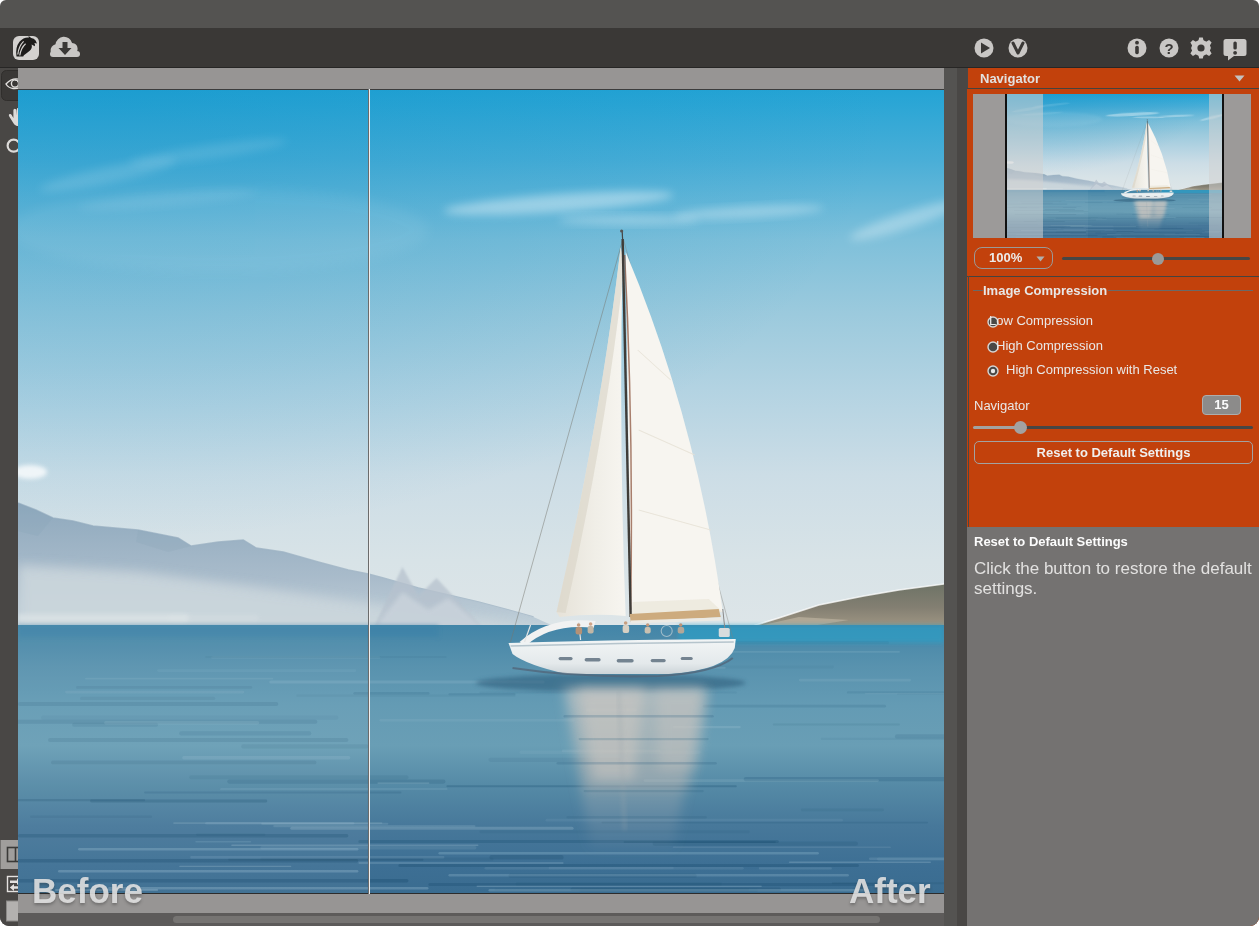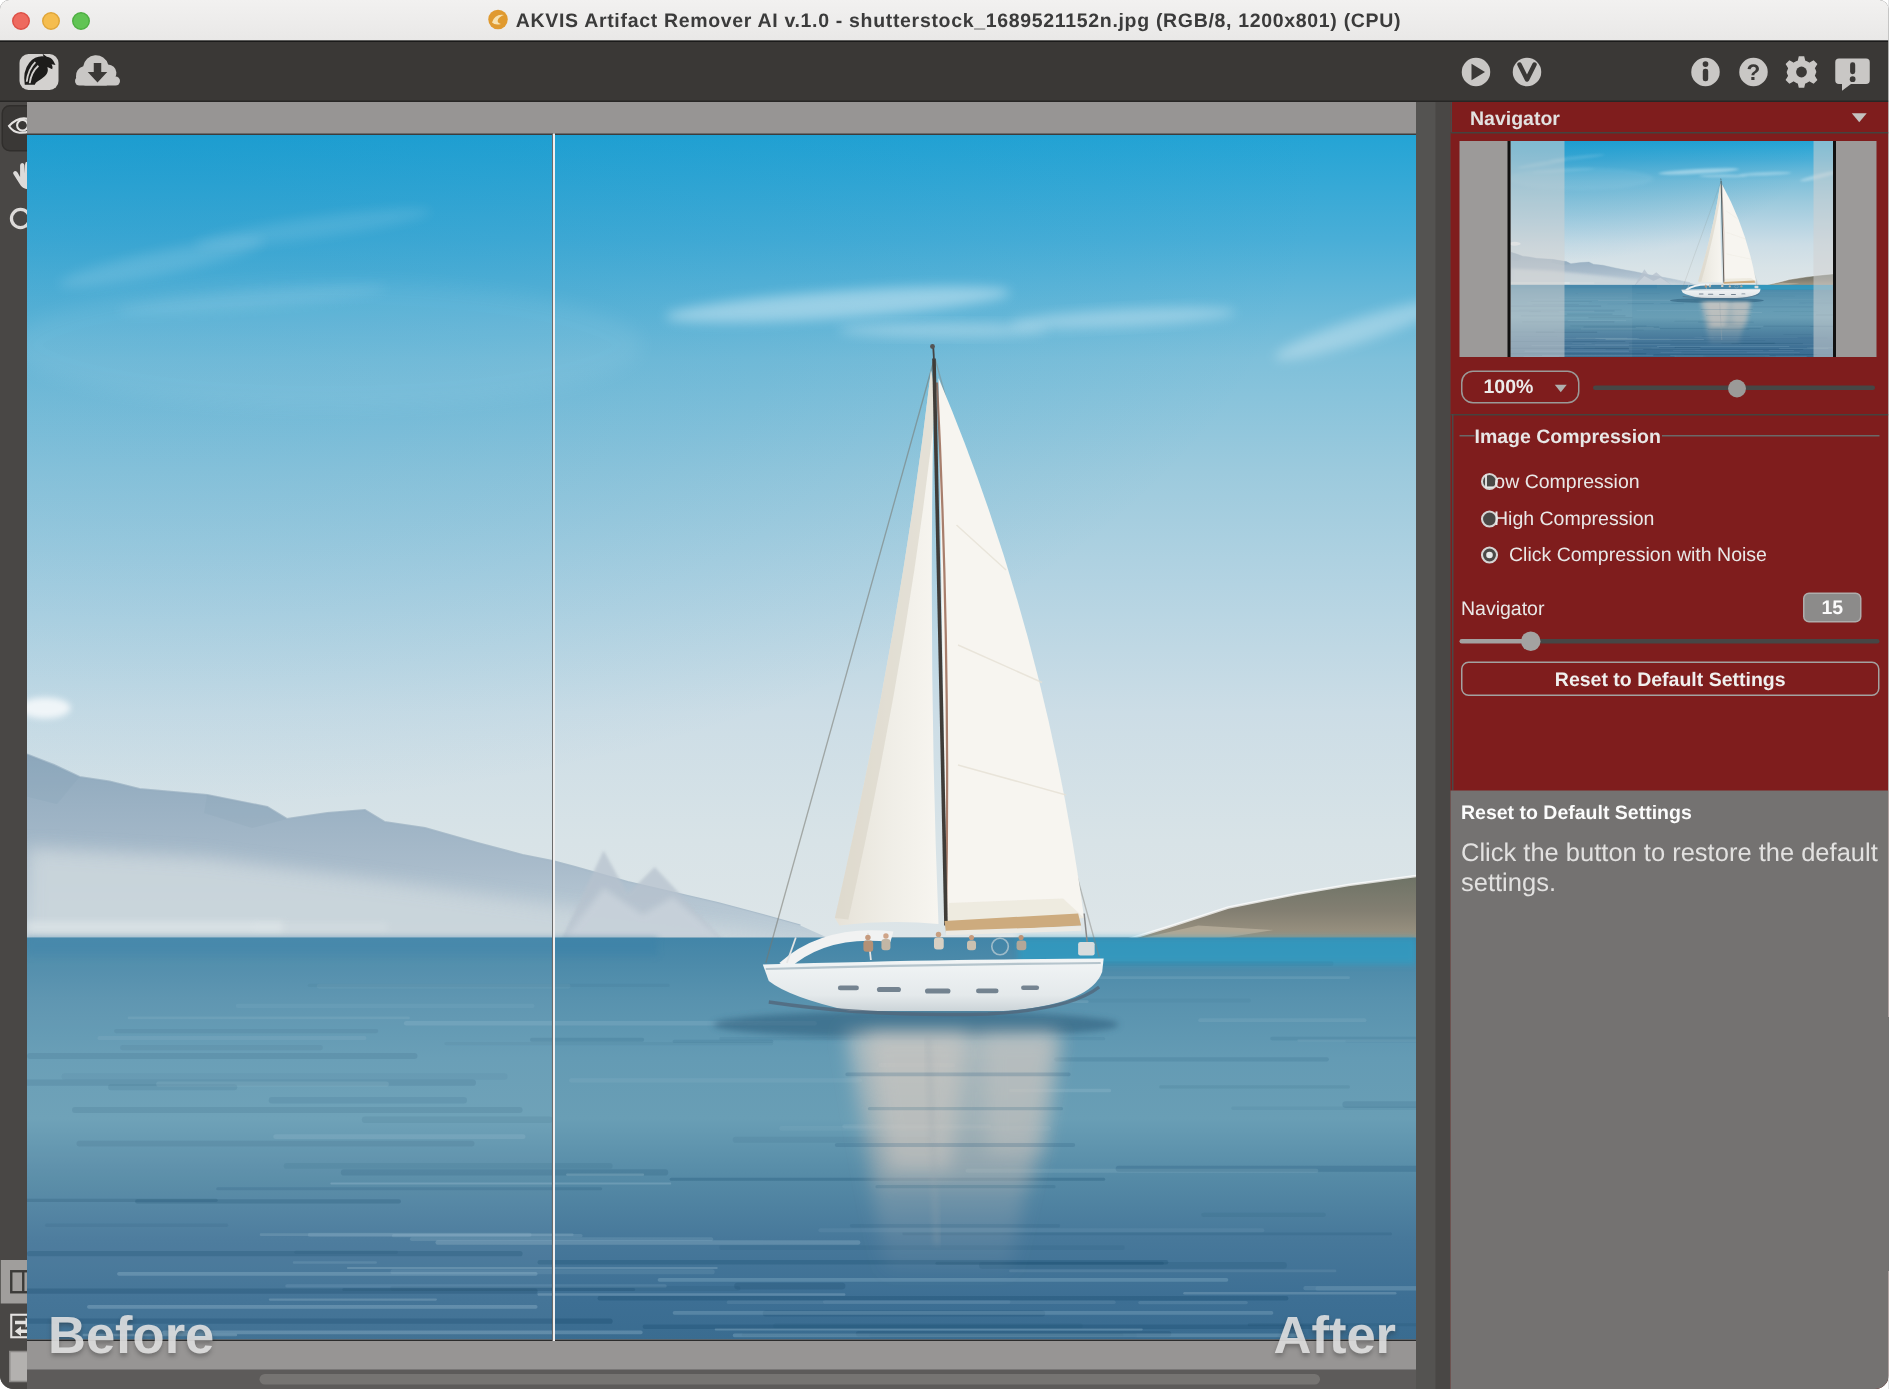--- a/index.html
+++ b/index.html
@@ -22,37 +22,28 @@
   .canvas { position:absolute; left:18px; top:68px; width:926px; height:858px; background:#979594; }
   .photo { position:absolute; left:0px; top:21px; width:926px; height:805px; border-top:1px solid #3c3c3c; border-bottom:1px solid #2c2c2c;}
   .split { position:absolute; left:350px; top:21px; width:2px; height:805px; background:linear-gradient(to right,#6b6b6b 50%,#efefef 50%); }
   .lab { position:absolute; font-size:35px; font-weight:bold; color:rgba(228,228,228,0.88);
      text-shadow:0 2px 3px rgba(40,40,40,0.35); }
   .hscroll { position:absolute; left:0; bottom:0; width:926px; height:13px; background:#5d5b5a; }
   .hscroll .thumb { position:absolute; left:155px; top:3px; width:707px; height:7px; border-radius:3.5px; background:#767472; }
   
   .divider { position:absolute; left:957px; top:68px; width:10px; height:858px; background:#494745; }
   
-  .panel { position:absolute; left:967px; top:68px; width:292px; height:858px; background:#7f1d1d; }
+  .panel { position:absolute; left:967px; top:68px; width:292px; height:858px; background:#c2410c; }
   .helparea { position:absolute; left:0px; top:459px; width:292px; height:399px; background:#747271; }
   .sep { position:absolute; left:0; width:292px; height:1px; background:#45433f; }
   .ptext { color:#e9e8e7; font-size:13px; }
 </style>
 </head>
 <body>
 <div class="win">
-  <div class="titlebar">
-    <div class="tl r"></div>
-      <div class="tl y"></div>
-      <div class="tl g"></div>
-    <div class="title"><span style="position:relative; top:2px; display:inline-block; width:14px; height:14px; margin-right:5px;"><svg width="14" height="14" viewBox="0 0 14 14">
-            <circle cx="7" cy="7" r="6.5" fill="#e09a2f"></circle>
-            <path d="M3 9 Q5 3 11 4 Q8 5 7 7 Q6 9 9 10 Q5 11 3 9 Z" fill="#f7e2b0"></path>
-          </svg></span>AKVIS Artifact Remover AI v.1.0 - shutterstock_1689521152n.jpg (RGB/8, 1200x801) (CPU)</div>
-  </div>
   <div class="toolbar" id="toolbar">
     <svg width="1259" height="40" viewBox="0 0 1259 40">
 
       <rect x="13" y="8" width="26" height="24" rx="6" fill="#d3d1cf"></rect>
       <path d="M16.5 28.5 Q15 19.5 19.5 13.8 Q23.5 9.2 29 9.6 L28.4 7.8 L31.2 9.9 Q34 10.2 35.6 12.6 L37 15.4 L34.4 14.9 Q35.4 16.6 34.8 18.2 L31.6 16.6 Q32.6 20.2 30 22.6 Q27.2 25 25.2 26.2 Q23.6 27.2 23.2 28.5 Z" fill="#1d1c1b"></path>
       <path d="M17.8 26.5 Q18.8 18 23.6 13.4 M19.8 27.5 Q20.8 20 25.6 15.8" stroke="#d3d1cf" stroke-width="1.2" fill="none"></path>
 
       <path d="M57 29 a6.5 6.5 0 0 1 -1.5 -12.8 a8.5 8.5 0 0 1 16.6 -1.2 a5.8 5.8 0 0 1 1.2 11.4 a6 6 0 0 1 -2.3 2.6 Z" fill="#c9c7c5"></path>
       <rect x="50" y="23" width="30" height="6" rx="3" fill="#c9c7c5"></rect>
       <path d="M62.5 14 h5 v6 h4 l-6.5 7 l-6.5 -7 h4 Z" fill="#3a3836"></path>
@@ -439,21 +430,21 @@
         </svg></div>
     <span class="ptext" style="position:absolute; left:22px; top:245px;">Low Compression</span>
     <div class="radio" style="position:absolute; left:20px; top:270.5px;"><svg width="12" height="12" viewBox="0 0 12 12">
           <circle cx="6" cy="6" r="5" fill="#4a4846" stroke="#d6d5d4" stroke-width="1.4"></circle>
         </svg></div>
     <span class="ptext" style="position:absolute; left:29px; top:269.5px;">High Compression</span>
     <div class="radio" style="position:absolute; left:20px; top:295px;"><svg width="12" height="12" viewBox="0 0 12 12">
           <circle cx="6" cy="6" r="5" fill="#4a4846" stroke="#d6d5d4" stroke-width="1.4"></circle>
           <circle cx="6" cy="6" r="2.2" fill="#e8e8e8"></circle>
         </svg></div>
-    <span class="ptext" style="position:absolute; left:39px; top:294px;">Click Compression with Noise</span>
+    <span class="ptext" style="position:absolute; left:39px; top:294px;">High Compression with Reset</span>
 
     <span class="ptext" style="position:absolute; left:7px; top:330px;">Navigator</span>
     <div style="position:absolute; left:235px; top:327px; width:39px; height:20px; background:#8c8b8a; border:1px solid #aeadac; border-radius:4px; text-align:center; line-height:18px; font-size:13px; font-weight:bold; color:#fbfbfb;">15</div>
     <div style="position:absolute; left:6px; top:357.5px; width:48px; height:3px; background:#a3a2a1; border-radius:1.5px;"></div>
     <div style="position:absolute; left:54px; top:357.5px; width:232px; height:3px; background:#474645; border-radius:1.5px;"></div>
     <div style="position:absolute; left:47px; top:352.5px; width:13px; height:13px; border-radius:50%; background:#a3a2a1;"></div>
 
     <div style="position:absolute; left:7px; top:373px; width:279px; height:23px; border:1.2px solid #a3a2a1; border-radius:5px; text-align:center; line-height:21px; font-size:13px; font-weight:bold; color:#f0efee;">Reset to Default Settings</div>
 
     <div class="helparea">

